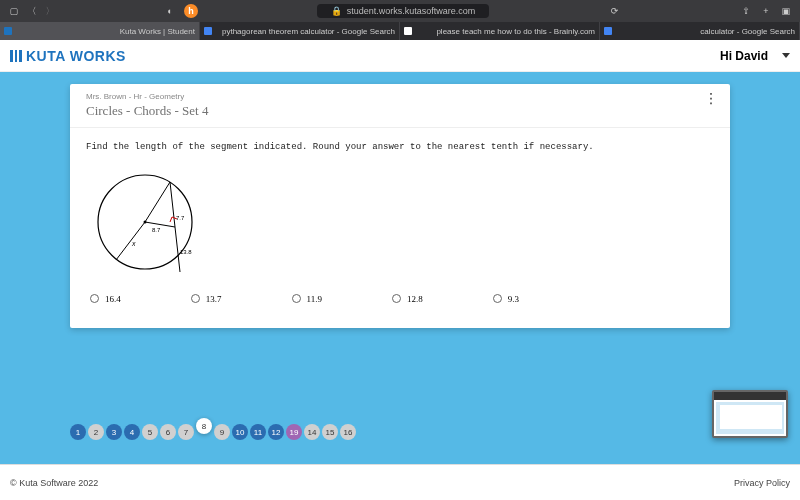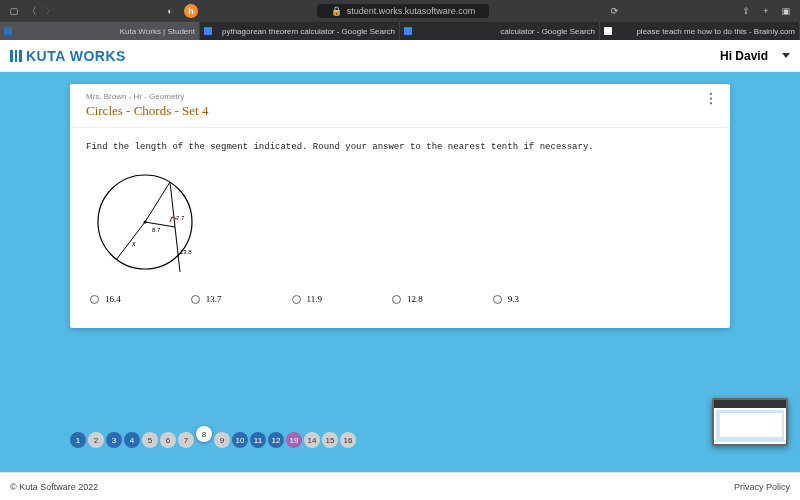--- a/index.html
+++ b/index.html
@@ -28,38 +28,38 @@
 .brand-logo::before { left: 3px; }
 .brand-logo::after { left: 7px; }
 .brand-text { font-size: 14px; font-weight: 800; color: #1e73be; letter-spacing: .5px; }
 .greet { font-size: 12px; font-weight: 600; display: flex; align-items: center; gap: 14px; cursor: pointer; }
 .caret-down { width: 0; height: 0; border-left: 4px solid transparent; border-right: 4px solid transparent; border-top: 5px solid #333; }
 
 .canvas { flex: 1; background: #55b9e6; position: relative; padding: 12px 0 0; display: flex; flex-direction: column; align-items: center; }
 
 .card { width: 660px; background: #fff; border-radius: 2px; box-shadow: 0 2px 6px rgba(0,0,0,.2); padding: 8px 16px 24px; position: relative; }
 .crumb { font-size: 8px; color: #888; }
-.title { font-size: 13px; font-family: Georgia, serif; color: #a16207; margin-top: 2px; }
+.title { font-size: 13px; font-family: Georgia, serif; color: #737373; margin-top: 2px; }
 .kebab { position: absolute; right: 12px; top: 12px; font-size: 14px; cursor: pointer; color: #333; line-height: 0.4; }
 .hr { height: 1px; background: #eee; margin: 8px -16px 14px; }
 .qtext { font-size: 9px; font-family: Liberation Mono, monospace; color: #222; }
 
 .diagram { margin: 10px 0 6px 4px; }
 
 .answers { display: flex; gap: 70px; margin-top: 8px; padding-left: 4px; }
-.opt { display: flex; align-items: flex-end; gap: 6px; font-size: 9px; cursor: pointer; font-family: Georgia, serif; }
+.opt { display: flex; align-items: flex-start; gap: 6px; font-size: 9px; cursor: pointer; font-family: Georgia, serif; }
 .radio { width: 9px; height: 9px; border: 1.5px solid #666; border-radius: 50%; flex-shrink: 0; }
 
 .pager-wrap { position: absolute; bottom: 24px; left: 70px; display: flex; gap: 2px; }
 .pnum { width: 16px; height: 16px; border-radius: 50%; font-size: 8px; display: flex; align-items: center; justify-content: center; cursor: pointer; background: #d0d0d0; color: #333; }
 .pnum.done { background: #2b6cb0; color: #fff; }
 .pnum.alt { background: #a066b3; color: #fff; }
 .pnum.pop { background: #fff; box-shadow: 0 1px 4px rgba(0,0,0,.3); transform: translateY(-6px); }
 
-.footer { height: 28px; background: #fff; display: flex; align-items: center; justify-content: space-between; padding: 0 10px; font-size: 9px; color: #444; border-top: 1px solid #ddd; }
+.footer { height: 36px; background: #fff; display: flex; align-items: center; justify-content: space-between; padding: 0 10px; font-size: 9px; color: #444; border-top: 1px solid #ddd; }
 
 .pip { position: absolute; right: 12px; bottom: 26px; width: 76px; height: 48px; background: #fff; border: 2px solid #666; border-radius: 2px; box-shadow: 0 2px 6px rgba(0,0,0,.4); }
 .pip-top { height: 8px; background: #333; }
 .pip-body { height: 32px; background: #cfe7f5; margin: 2px; position: relative; }
 .pip-card { position: absolute; left: 4px; top: 3px; width: 62px; height: 24px; background: #fff; }
 
 </style>
 </head>
 <body>
 
@@ -86,26 +86,26 @@
 <div class="tabstrip" id="tabstrip">
     <div class="tab active">
       <span class="favicon" style="background: rgb(30, 115, 190);"></span>
       <span class="txt">Kuta Works | Student</span>
     </div>
     <div class="tab">
       <span class="favicon" style="background: rgb(66, 133, 244);"></span>
       <span class="txt">pythagorean theorem calculator - Google Search</span>
     </div>
     <div class="tab">
+      <span class="favicon" style="background: rgb(255, 255, 255);"></span>
+      <span class="txt">please teach me how to do this - Brainly.com</span>
+    </div>
+    <div class="tab">
       <span class="favicon" style="background: rgb(66, 133, 244);"></span>
       <span class="txt">calculator - Google Search</span>
-    </div>
-    <div class="tab">
-      <span class="favicon" style="background: rgb(255, 255, 255);"></span>
-      <span class="txt">please teach me how to do this - Brainly.com</span>
     </div>
   </div>
 
 <div class="app">
   <div class="topbar">
     <div class="brand">
       <div class="brand-logo"></div>
       <span class="brand-text">KUTA WORKS</span>
     </div>
     <div class="greet">

